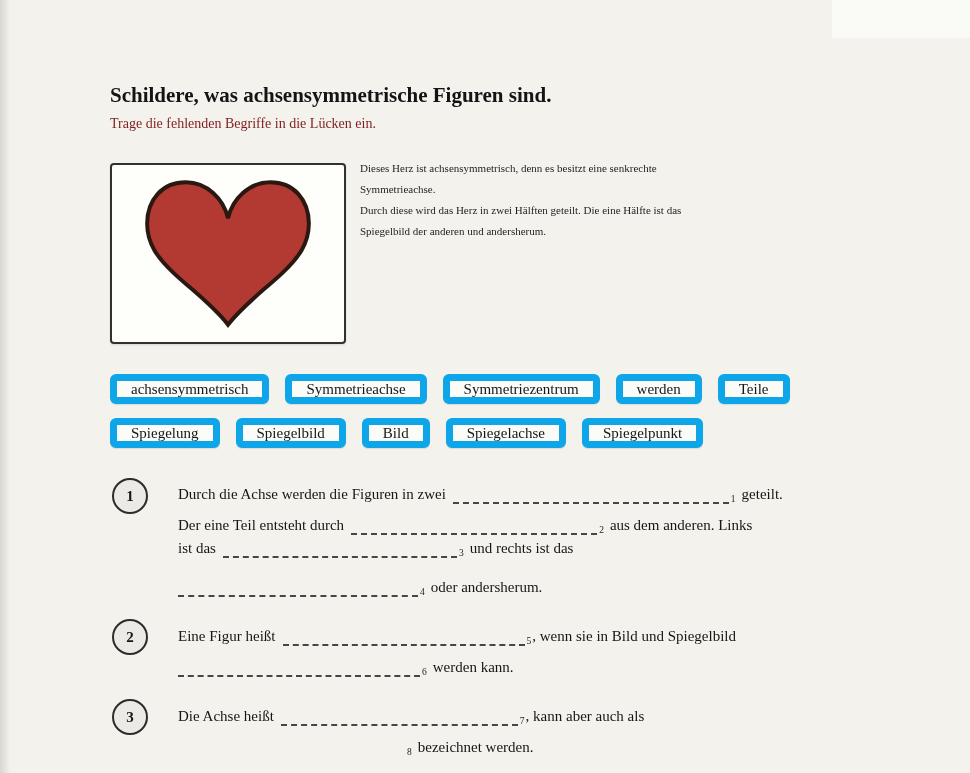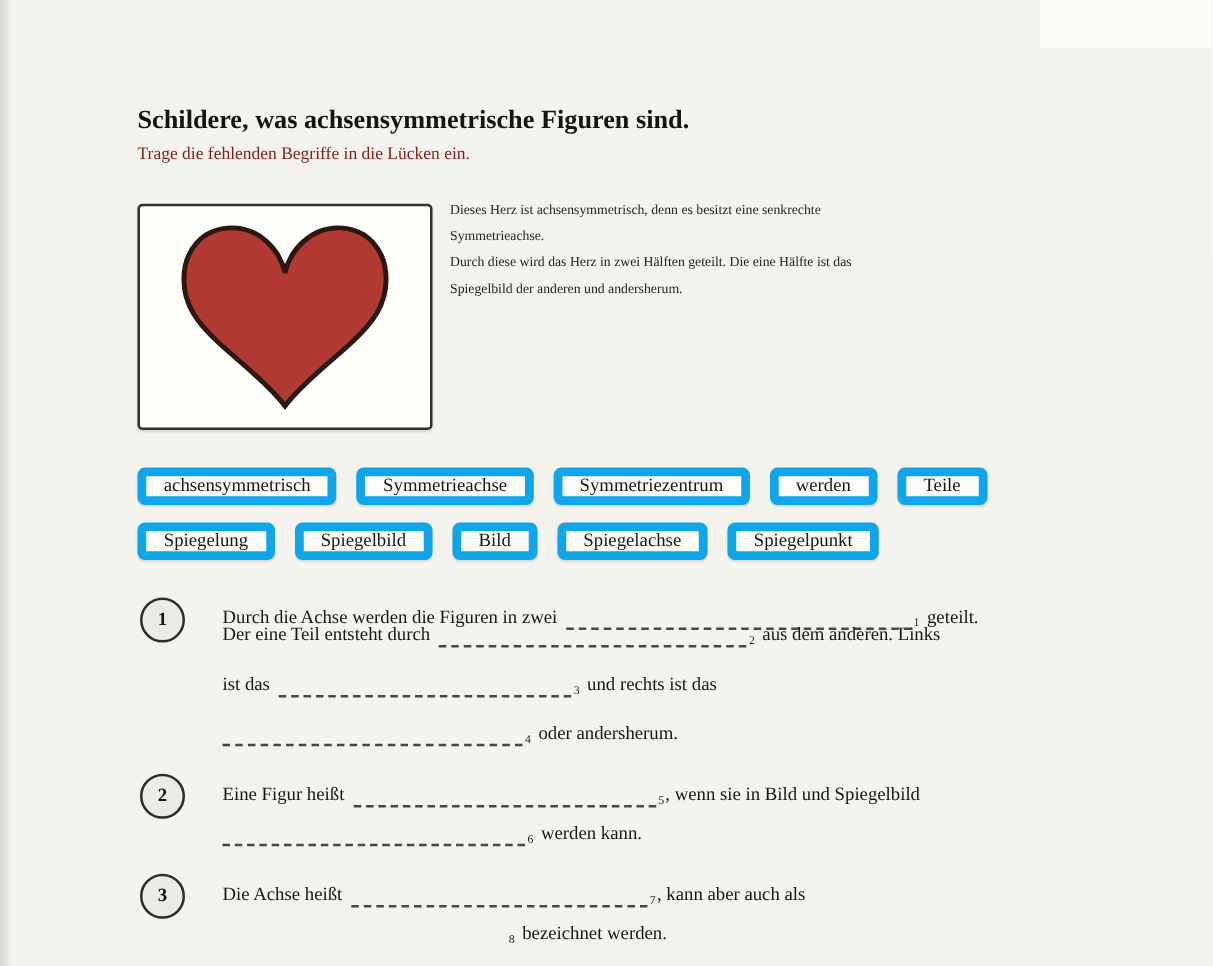--- a/index.html
+++ b/index.html
@@ -117,21 +117,21 @@
     <span class="chip">Spiegelpunkt</span>
   </div>
 
   <div class="qnum" style="top:478px">1</div>
   <div class="qline" style="top:484px">
     <span class="txt">Durch die Achse werden die Figuren in zwei</span>
     <span class="blank" style="width:276px"></span>
     <span class="sub">1</span>
     <span class="after">geteilt.</span>
   </div>
-  <div class="qline" style="top:498px">
+  <div class="qline" style="top:515px">
     <span class="txt">Der eine Teil entsteht durch</span>
     <span class="blank" style="width:246px"></span>
     <span class="sub">2</span>
     <span class="after">aus dem anderen. Links</span>
   </div>
   <div class="qline" style="top:538px">
     <span class="txt">ist das</span>
     <span class="blank" style="width:234px"></span>
     <span class="sub">3</span>
     <span class="after">und rechts ist das</span>

